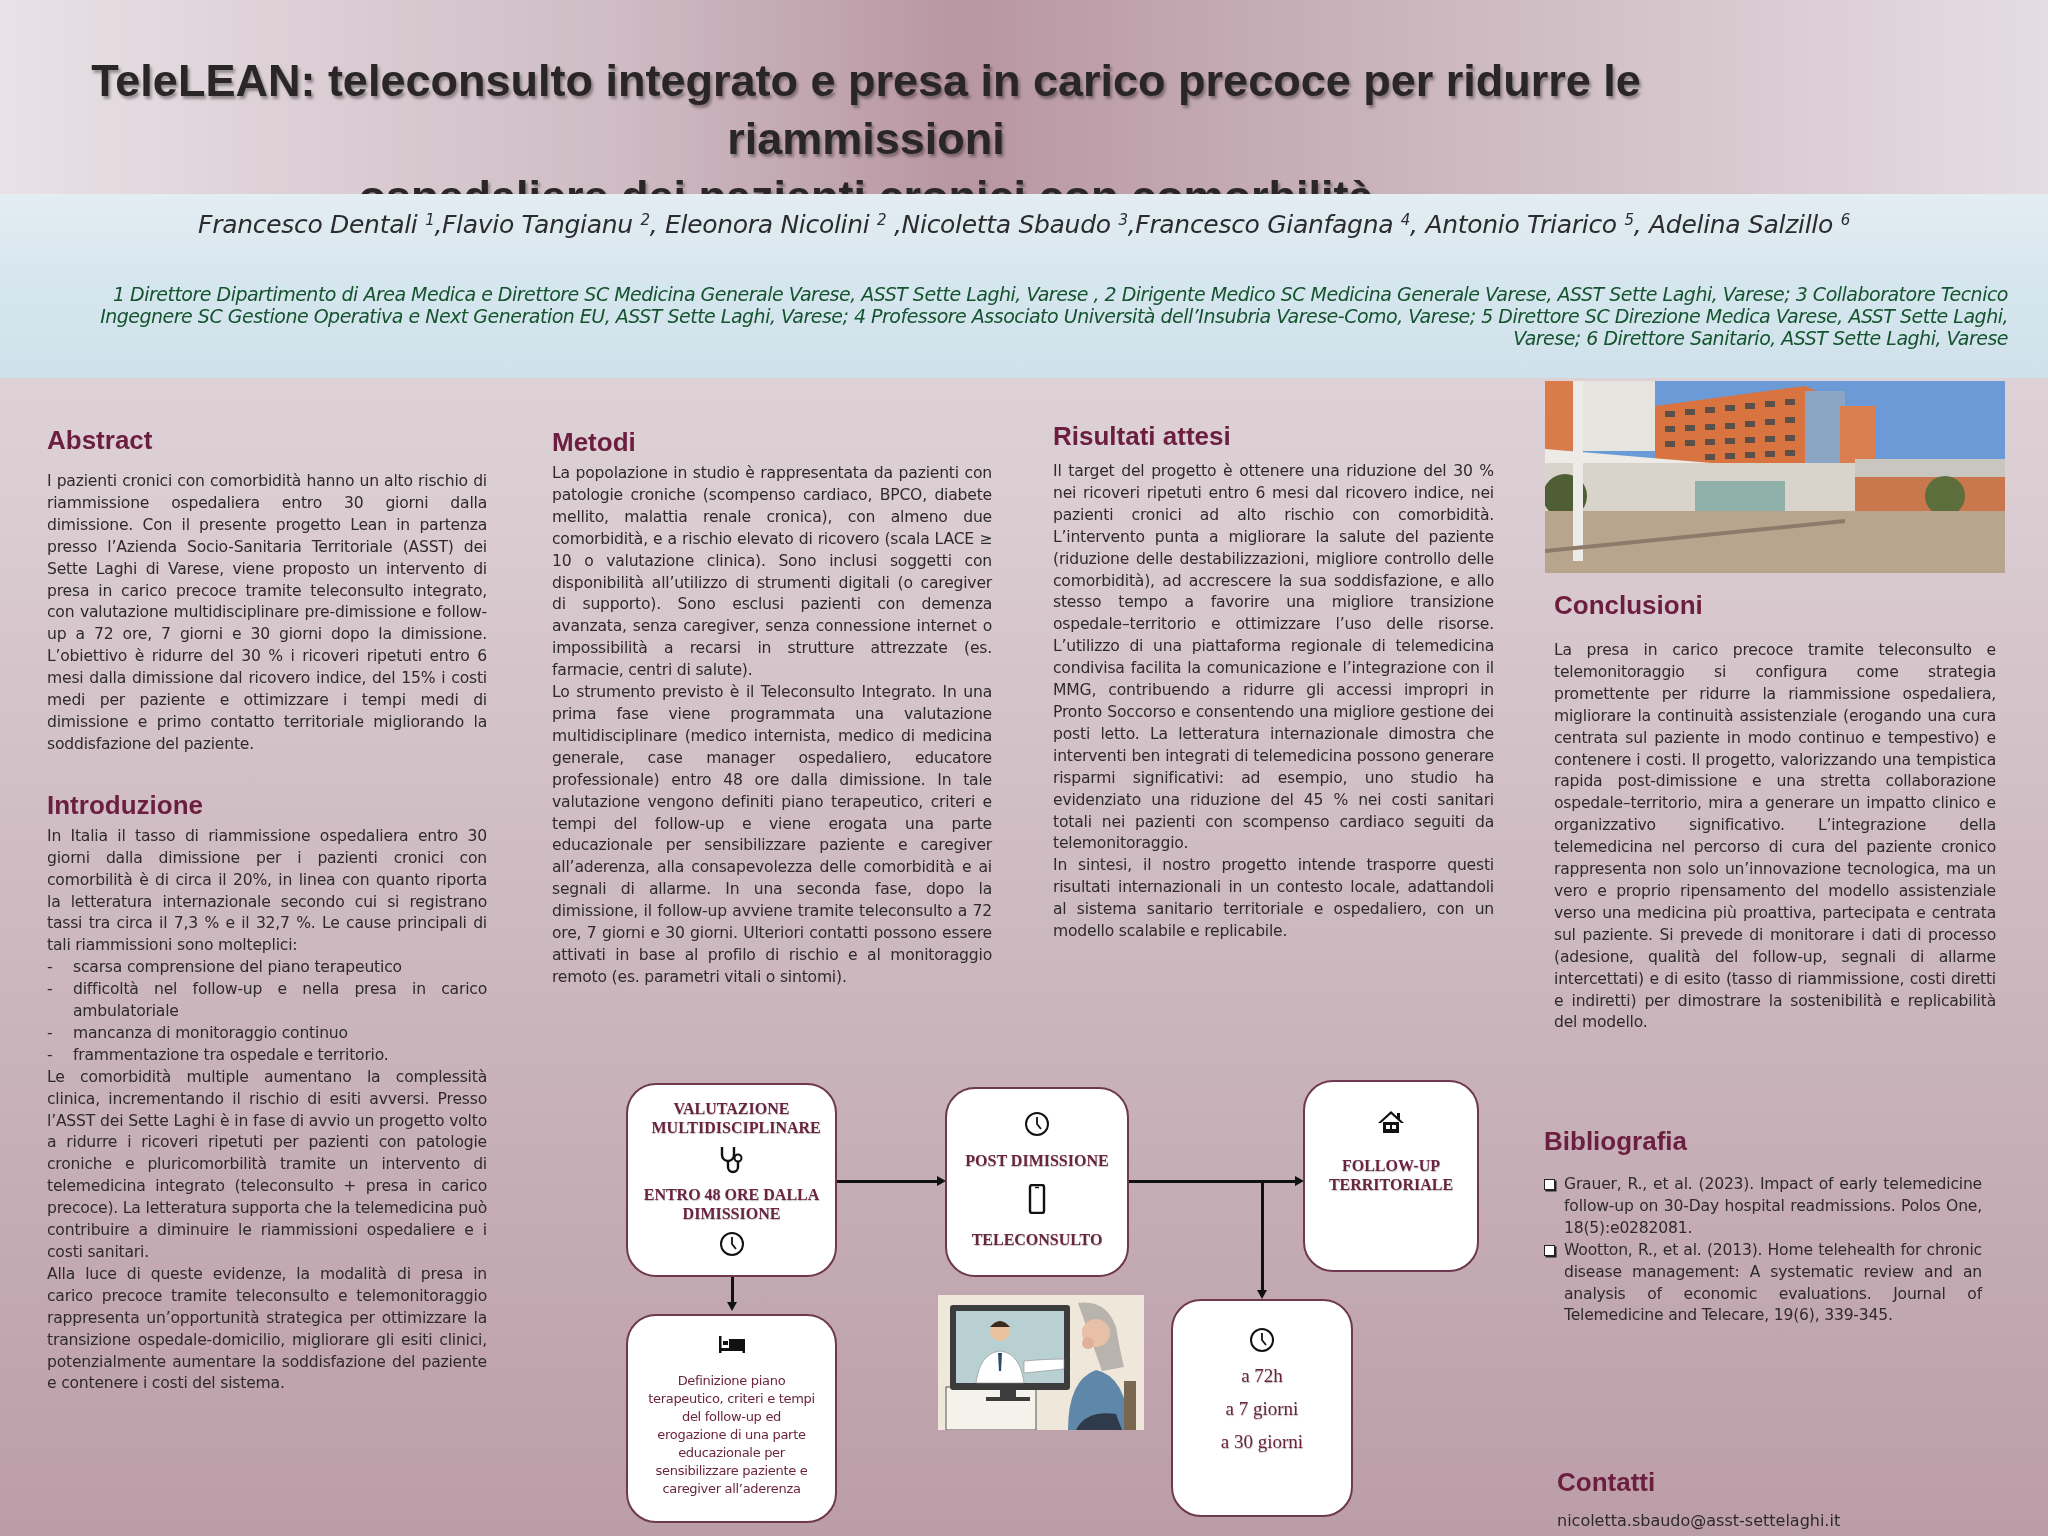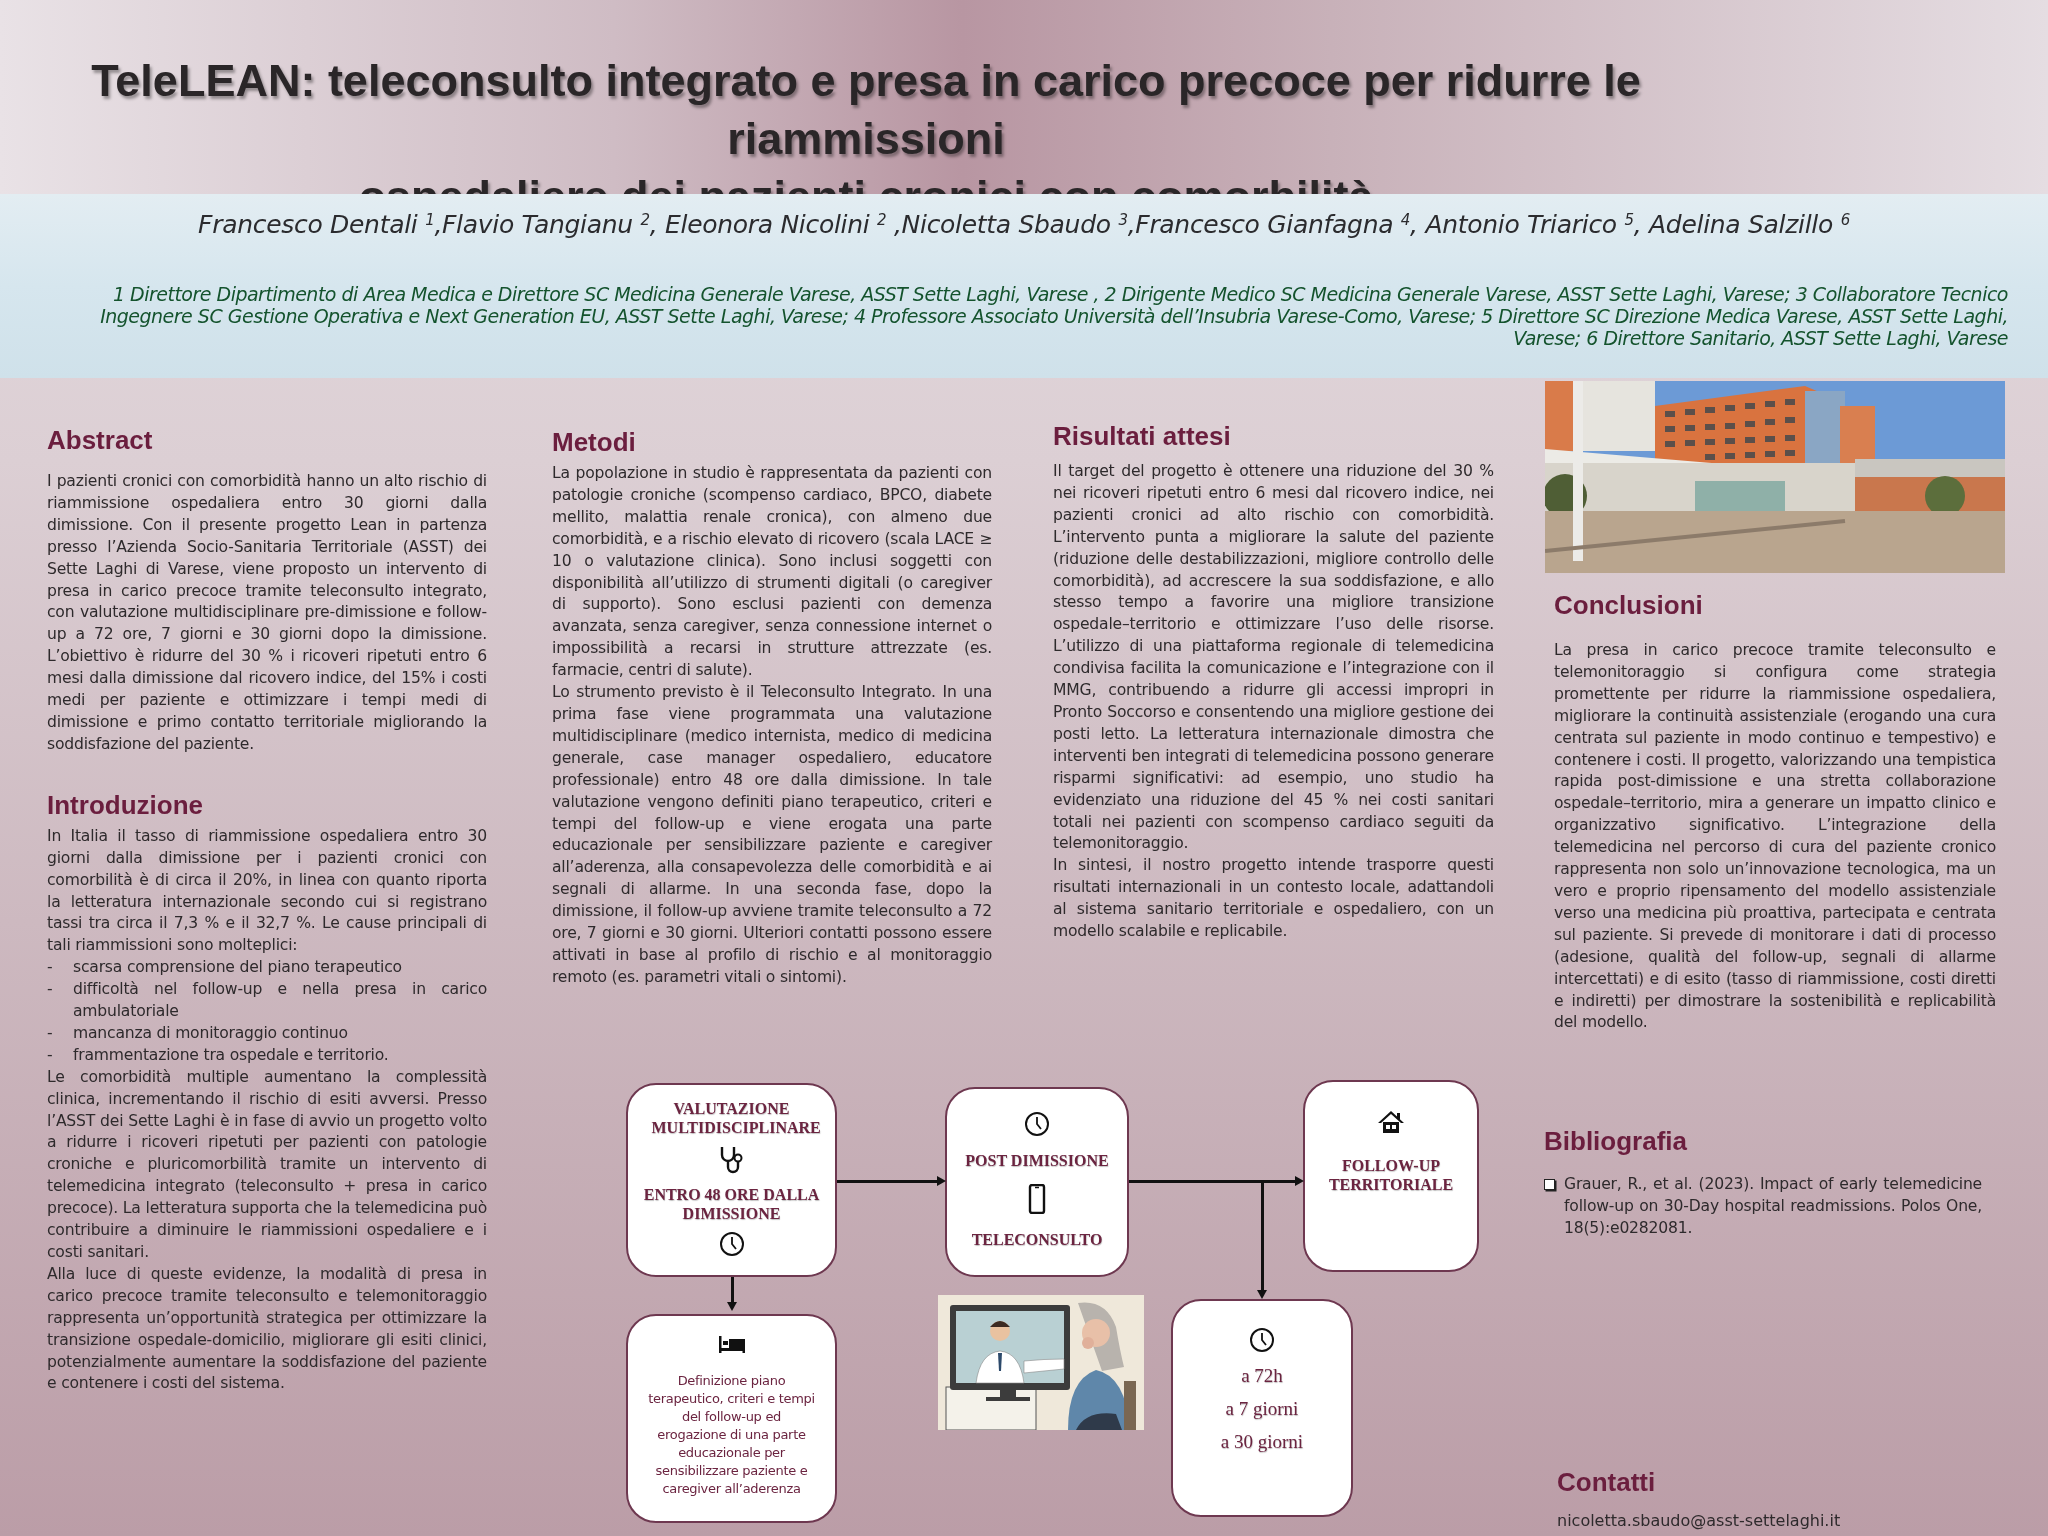--- a/index.html
+++ b/index.html
@@ -190,20 +190,21 @@
     <h2 class="section-title" style="margin-bottom:20px;">Conclusioni</h2>
     <div class="body-text">La presa in carico precoce tramite teleconsulto e telemonitoraggio si configura come strategia promettente per ridurre la riammissione ospedaliera, migliorare la continuità assistenziale (erogando una cura centrata sul paziente in modo continuo e tempestivo) e contenere i costi. Il progetto, valorizzando una tempistica rapida post-dimissione e una stretta collaborazione ospedale–territorio, mira a generare un impatto clinico e organizzativo significativo. L’integrazione della telemedicina nel percorso di cura del paziente cronico rappresenta non solo un’innovazione tecnologica, ma un vero e proprio ripensamento del modello assistenziale verso una medicina più proattiva, partecipata e centrata sul paziente. Si prevede di monitorare i dati di processo (adesione, qualità del follow-up, segnali di allarme intercettati) e di esito (tasso di riammissione, costi diretti e indiretti) per dimostrare la sostenibilità e replicabilità del modello.</div>
   </section>
 </div>
 
 <div class="col" style="left:1544px; top:1126px; width:438px;">
   <section>
     <h2 class="section-title" style="margin-bottom:18px;">Bibliografia</h2>
     <ul class="refs body-text">
       <li><span class="box-bullet"></span><span>Grauer, R., et al. (2023). Impact of early telemedicine follow-up on 30-Day hospital readmissions. Polos One, 18(5):e0282081.</span></li>
+      <li><span class="box-bullet"></span><span>Wootton, R., et al. (2013). Home telehealth for chronic disease management: A systematic review and an analysis of economic evaluations. Journal of Telemedicine and Telecare, 19(6), 339-345.</span></li>
     </ul>
   </section>
 </div>
 
 <div class="col" style="left:1557px; top:1467px; width:440px;">
   <h2 class="section-title" style="margin-bottom:14px;">Contatti</h2>
   <div class="email">nicoletta.sbaudo@asst-settelaghi.it</div>
 </div>
 
 <div>

